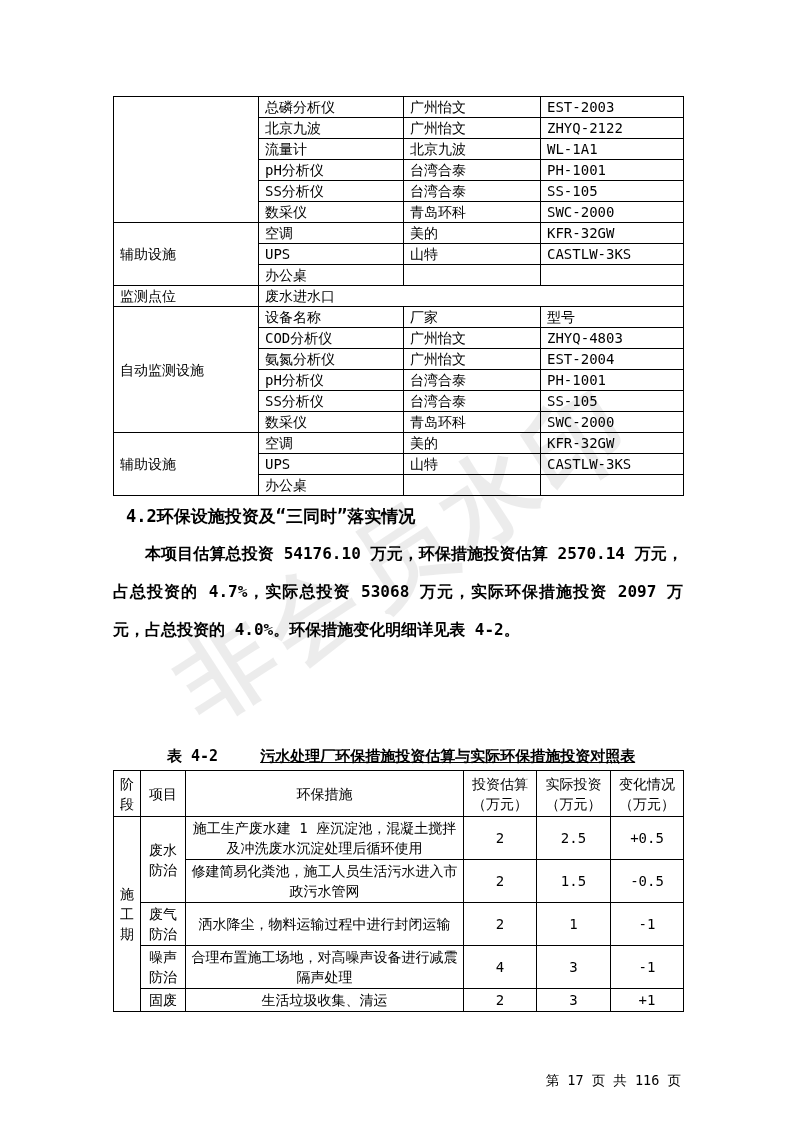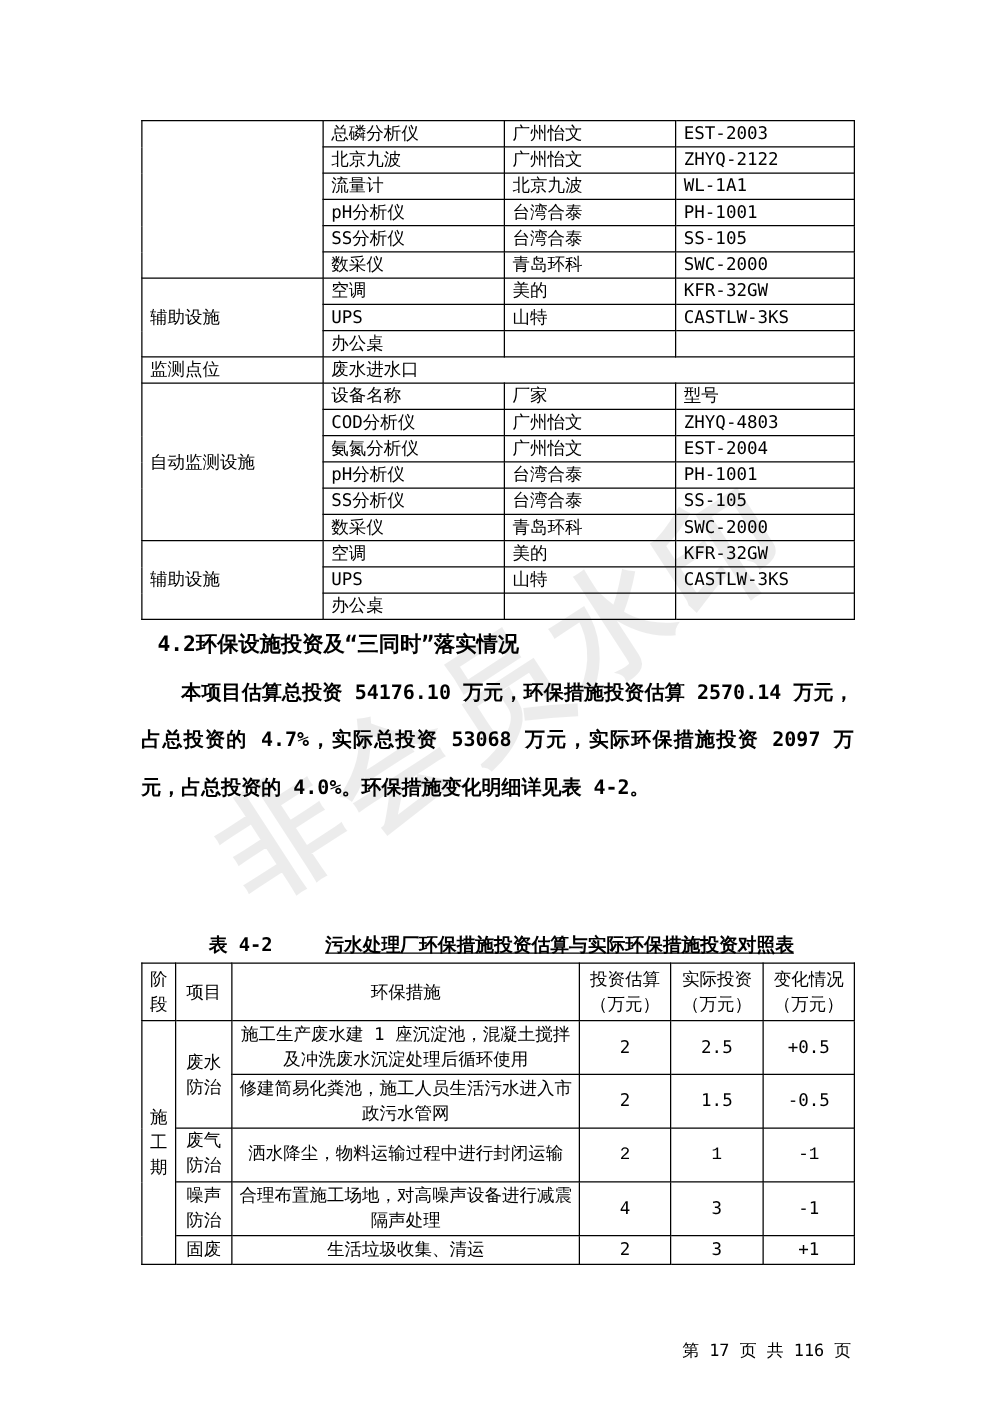--- a/index.html
+++ b/index.html
@@ -82,21 +82,21 @@
   
   .t2 { margin-top: 3px; }
   .t2 td {
     text-align: center;
     padding: 1px 3px;
     line-height: 20px;
   }
   .t2 .hdr { height: 46px; }
   .t2 .r1 { height: 43px; }
   .t2 .r2 { height: 43px; }
-  .t2 .r3 { height: 42px; font-family: Liberation Mono, monospace; }
+  .t2 .r3 { height: 42px; }
   .t2 .r4 { height: 42px; }
   .t2 .r5 { height: 22px; }
   .t2 .stage-cell, .t2 .proj-cell { word-break: break-all; }
   .t2 .unit { display: block; }
 
   .footer {
     position: absolute;
     top: 1072px;
     right: 112px;
     font-size: 13.5px;

